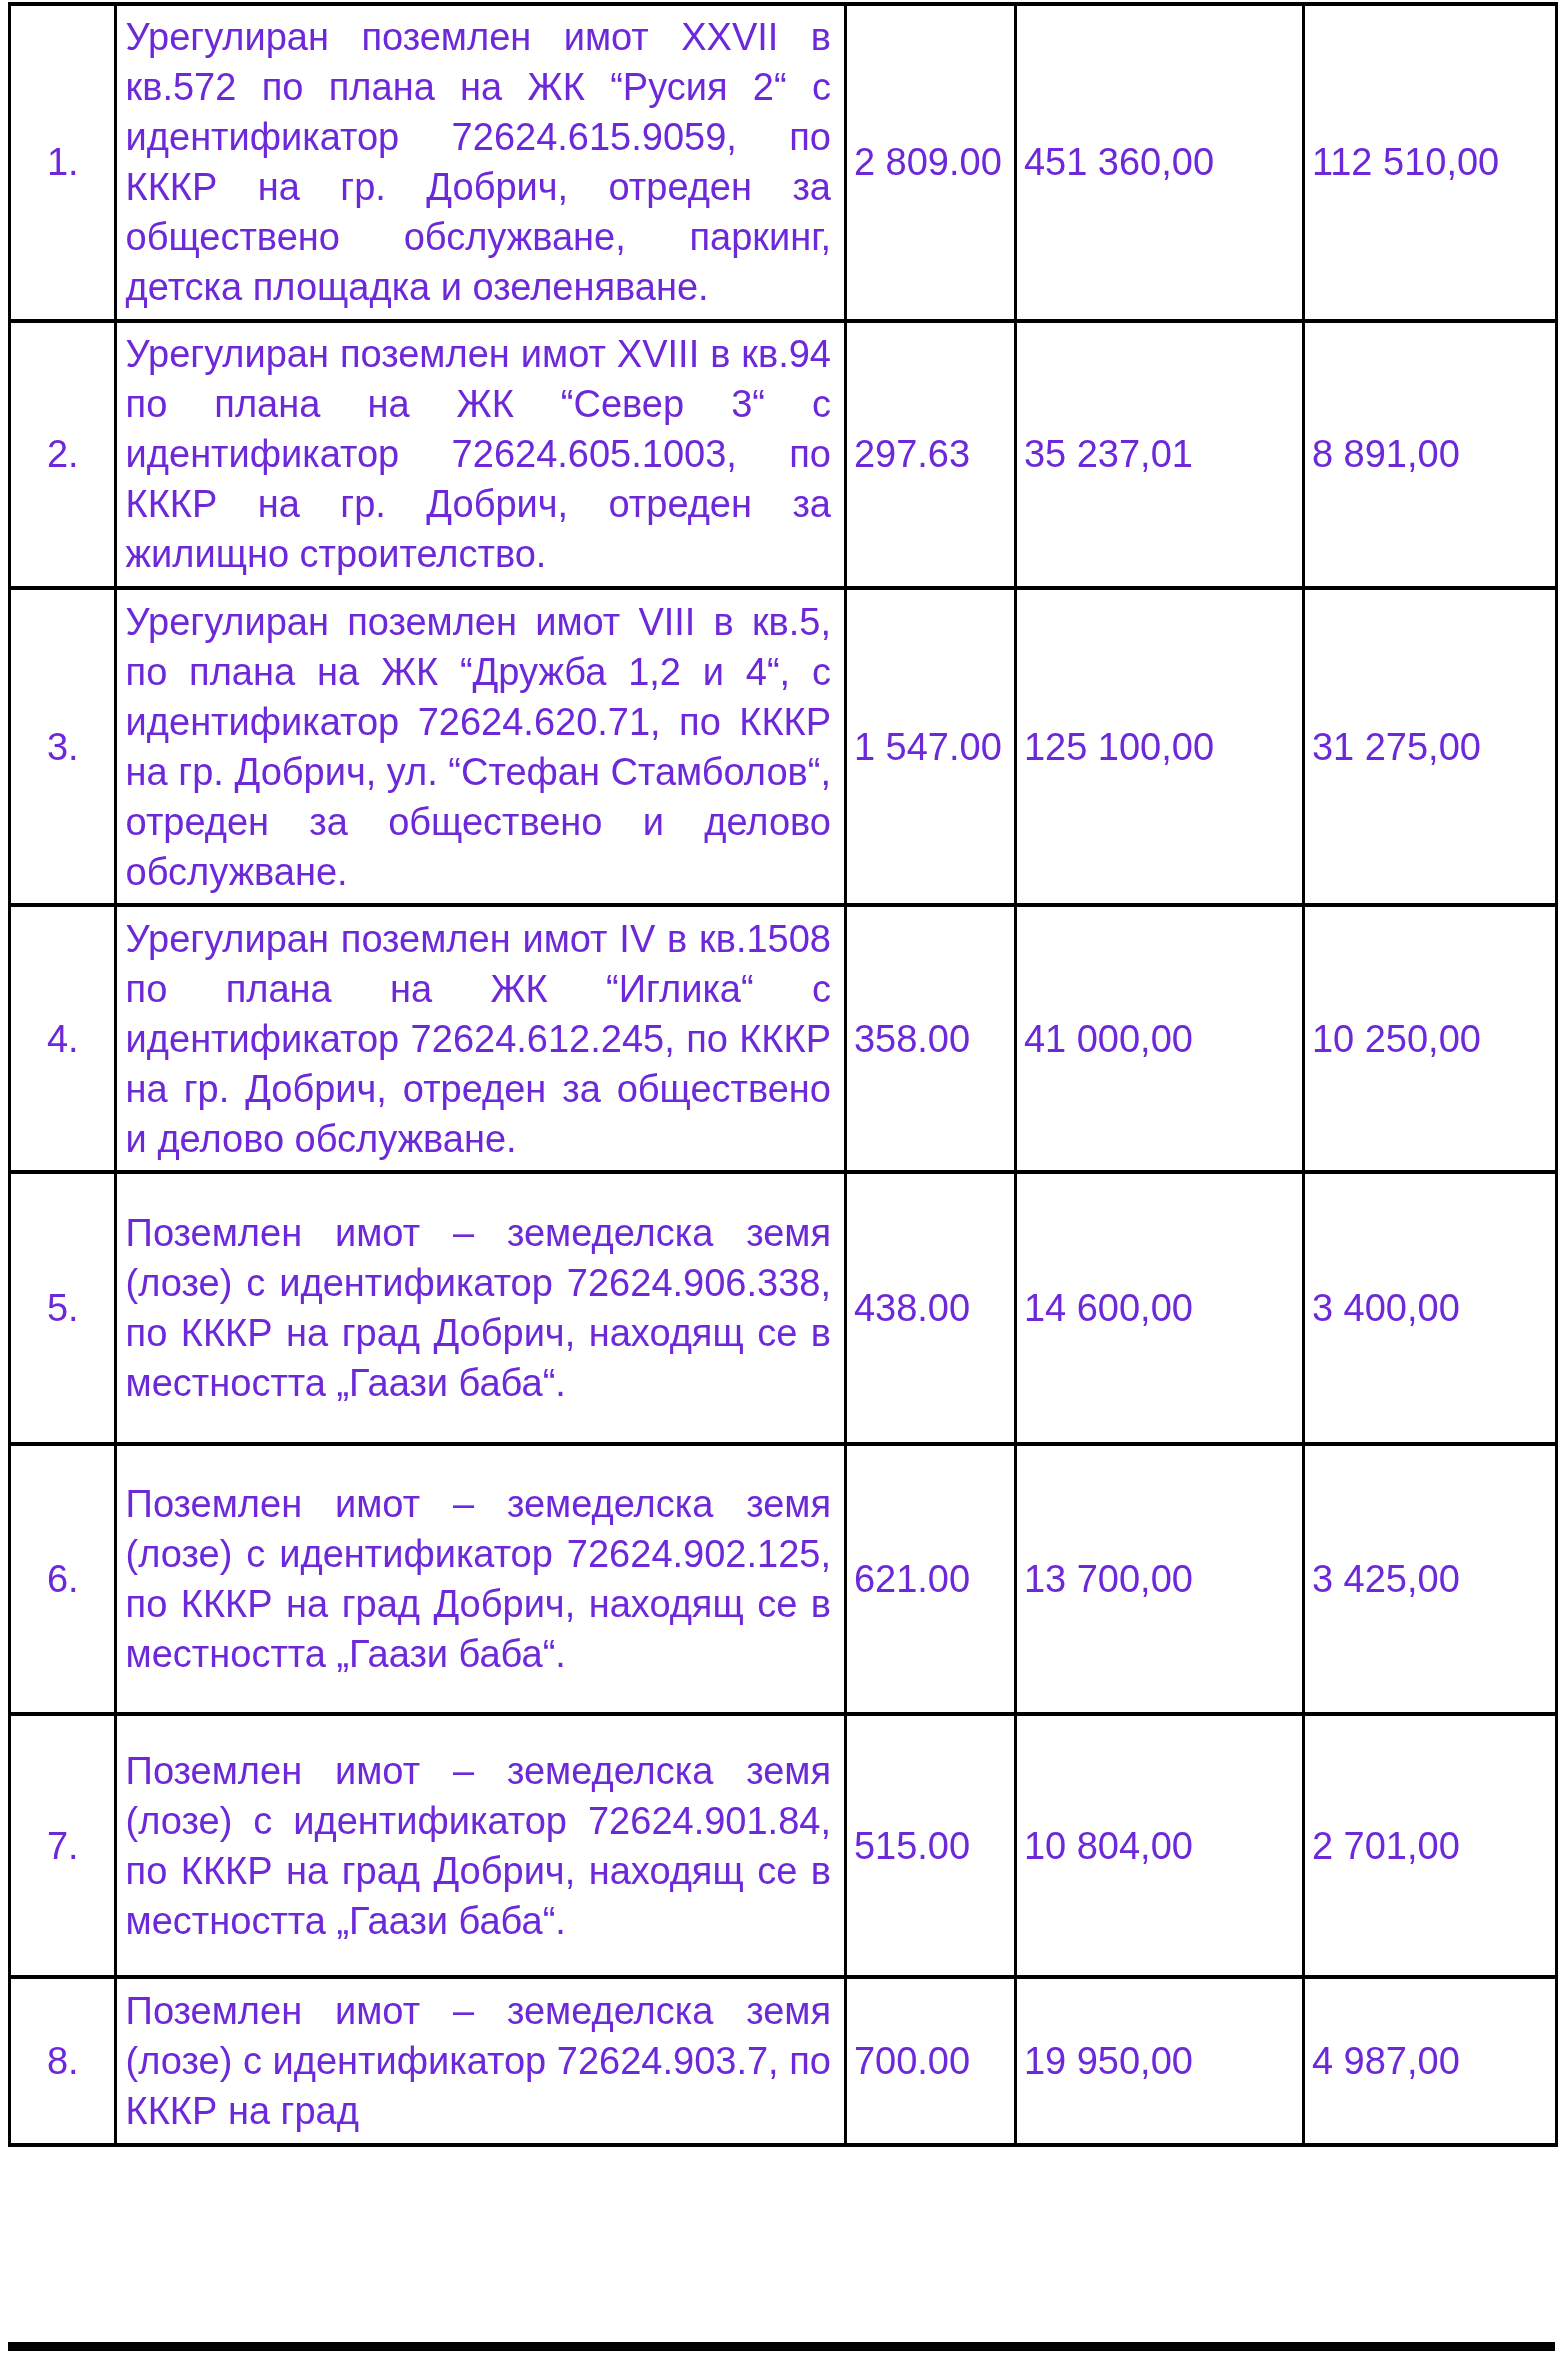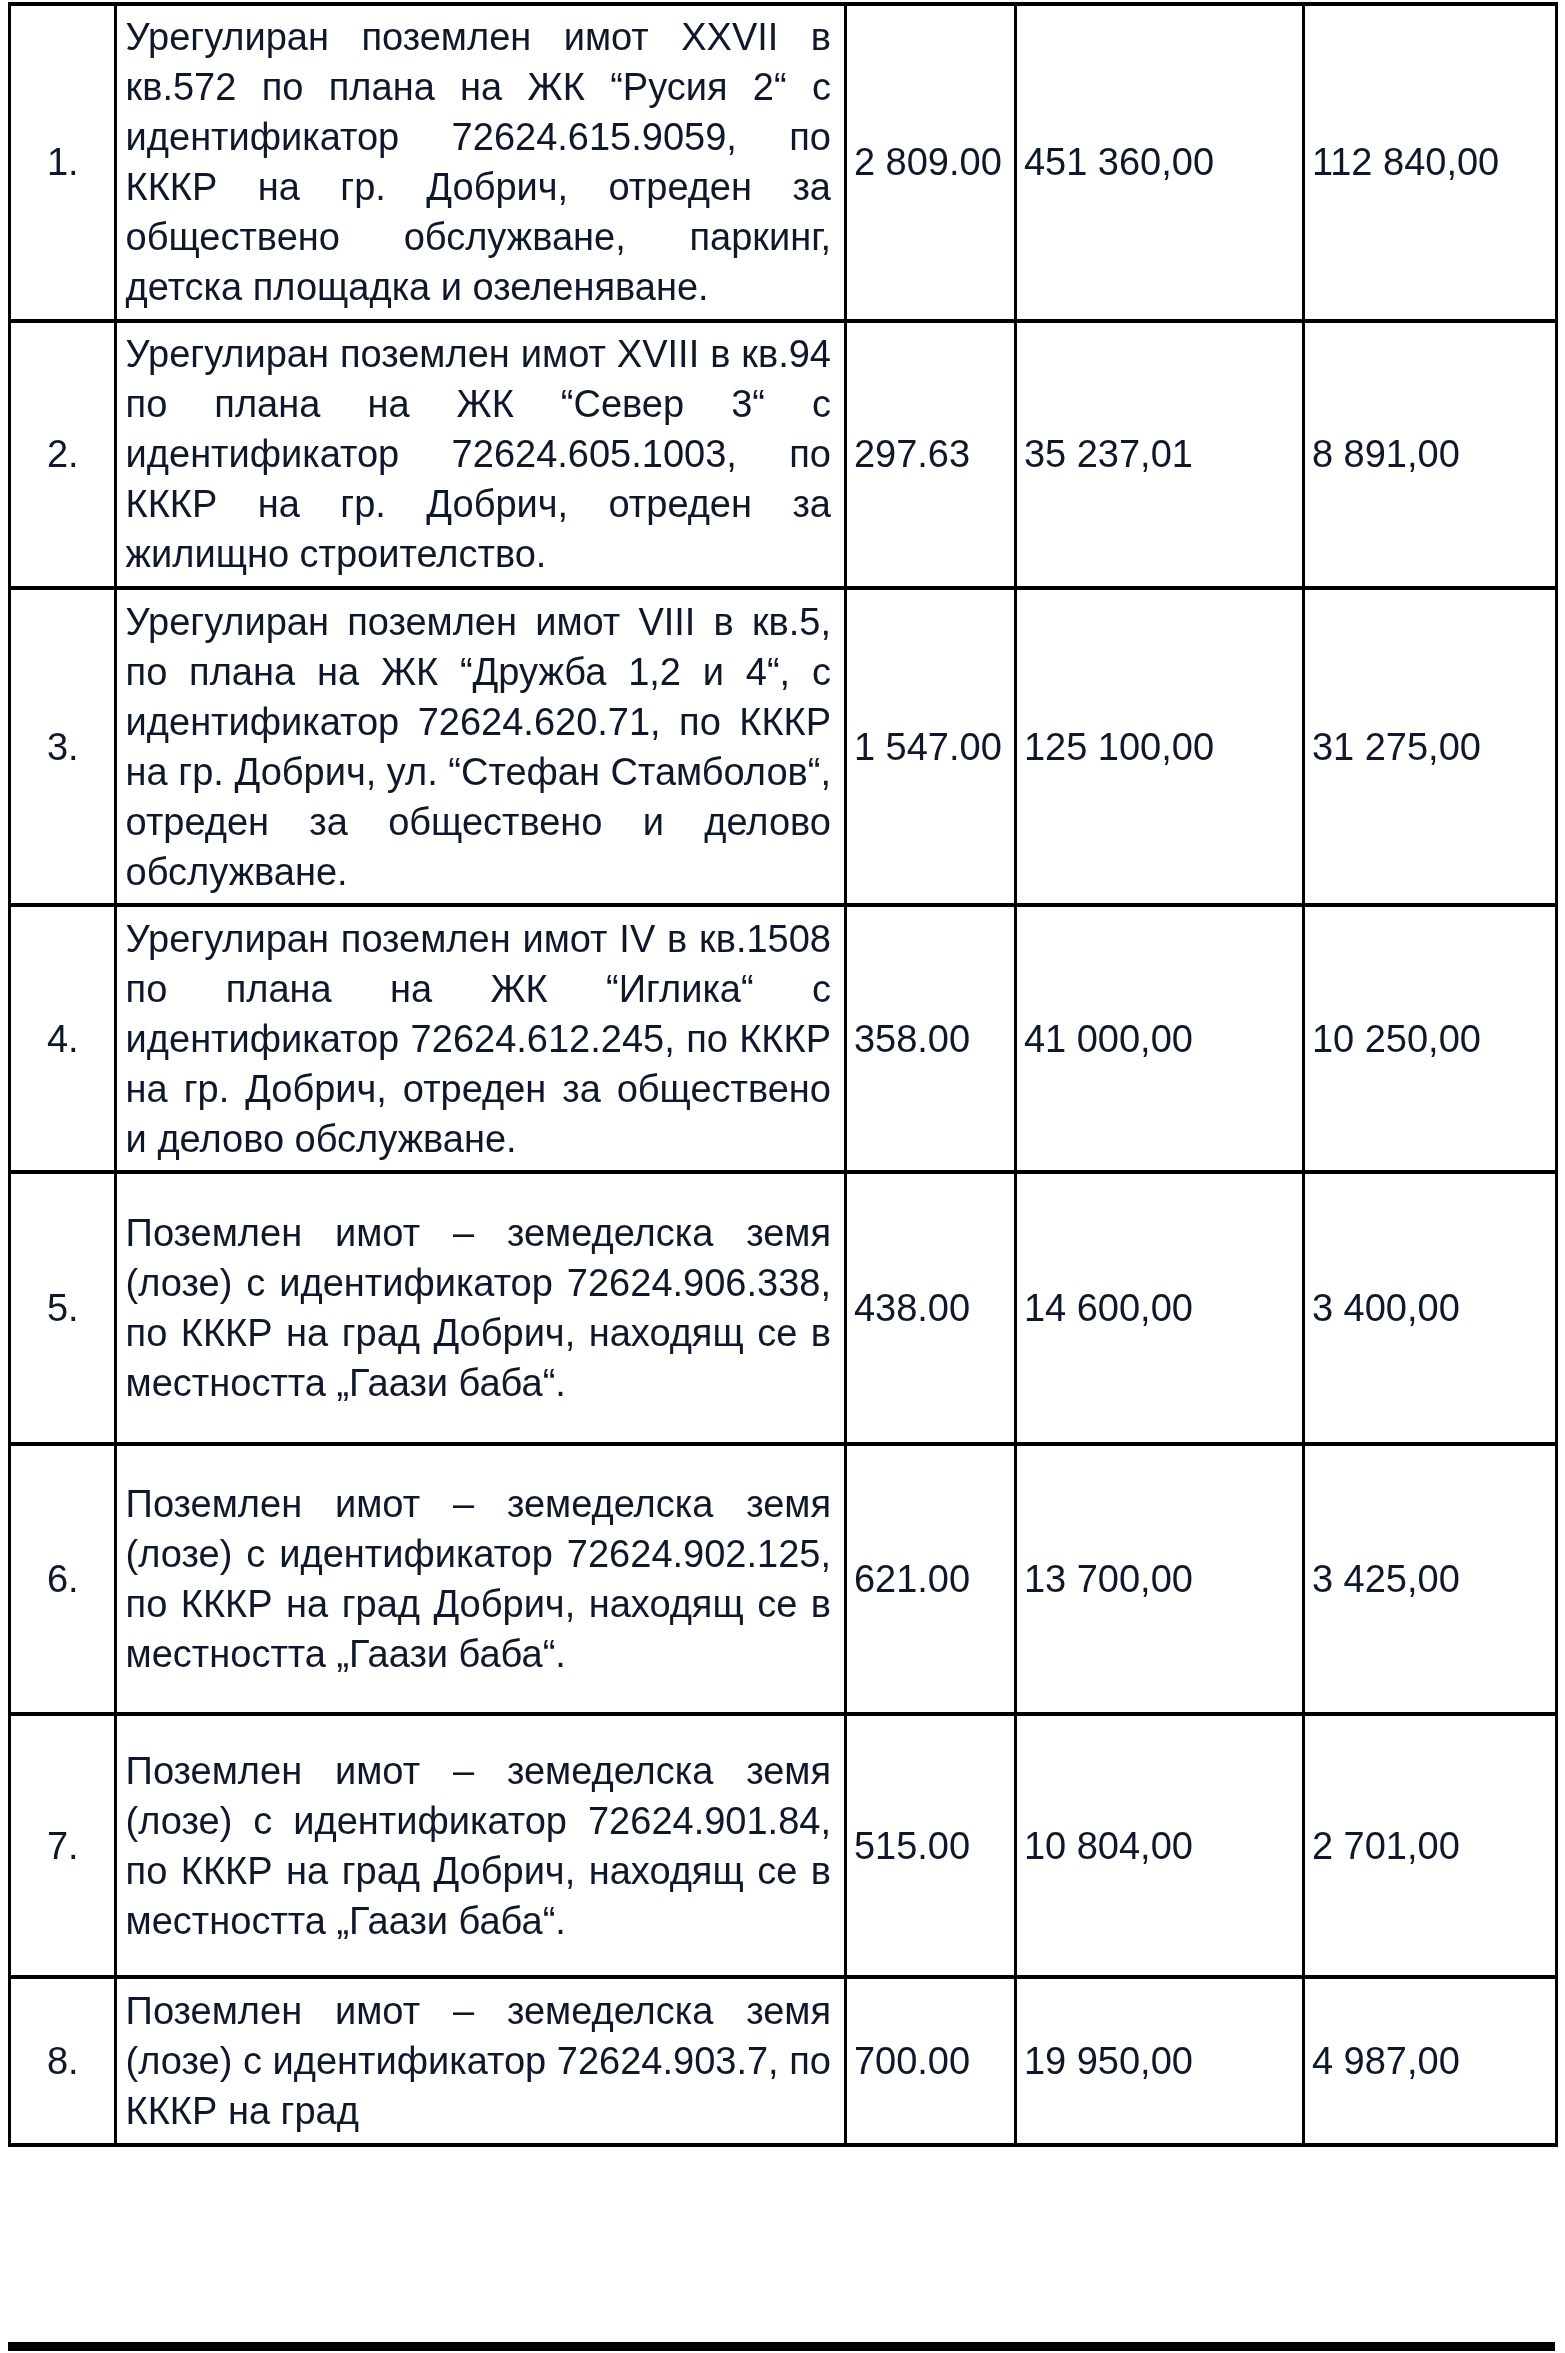--- a/index.html
+++ b/index.html
@@ -37,21 +37,21 @@
     font-size: 38px;
     line-height: 51px;
     text-align: left;
     padding: 6.6px 11.6px 6.6px 8.3px;
     color: #434343;
   }
   th.c-num { padding-left: 15px; }
   td {
     font-size: 38px;
     line-height: 50px;
-    color: #0f172a;
+    color: #6d28d9;
   }
   td.c-num {
     text-align: center;
   }
   td.c-desc {
     text-align: justify;
     padding: 6.6px 13.3px 6.6px 8.3px;
   }
   th.just { text-align: justify; }
   td.c-area, td.c-price, td.c-deposit {
@@ -79,21 +79,21 @@
       <col style="width:288px">
       <col style="width:253px">
     </colgroup>
     <tbody>
 
     <tr style="height:300px">
       <td class="c-num">1.</td>
       <td class="c-desc">Урегулиран поземлен имот XXVII в кв.572 по плана на ЖК “Русия 2“ с идентификатор 72624.615.9059, по КККР на гр. Добрич, отреден за обществено обслужване, паркинг, детска площадка и озеленяване.</td>
       <td class="c-area">2 809.00</td>
       <td class="c-price">451 360,00</td>
-      <td class="c-deposit">112 840,00</td>
+      <td class="c-deposit">112 510,00</td>
     </tr>
 
     <tr style="height:265px">
       <td class="c-num">2.</td>
       <td class="c-desc">Урегулиран поземлен имот XVIII в кв.94 по плана на ЖК “Север 3“ с идентификатор 72624.605.1003, по КККР на гр. Добрич, отреден за жилищно строителство.</td>
       <td class="c-area">297.63</td>
       <td class="c-price">35 237,01</td>
       <td class="c-deposit">8 891,00</td>
     </tr>
 

